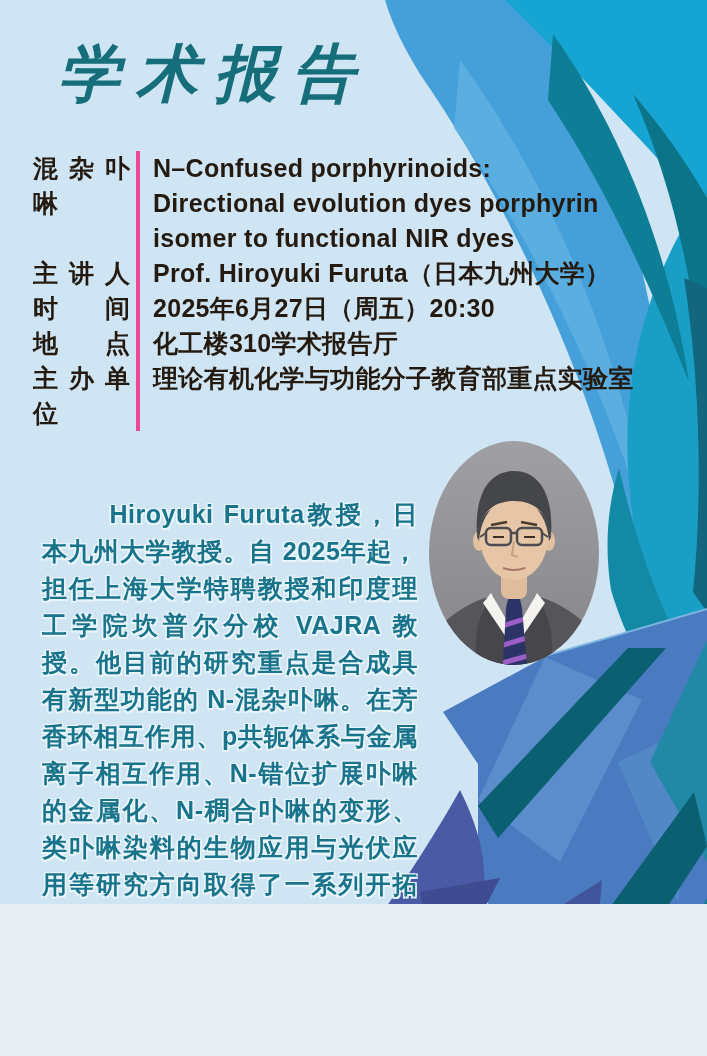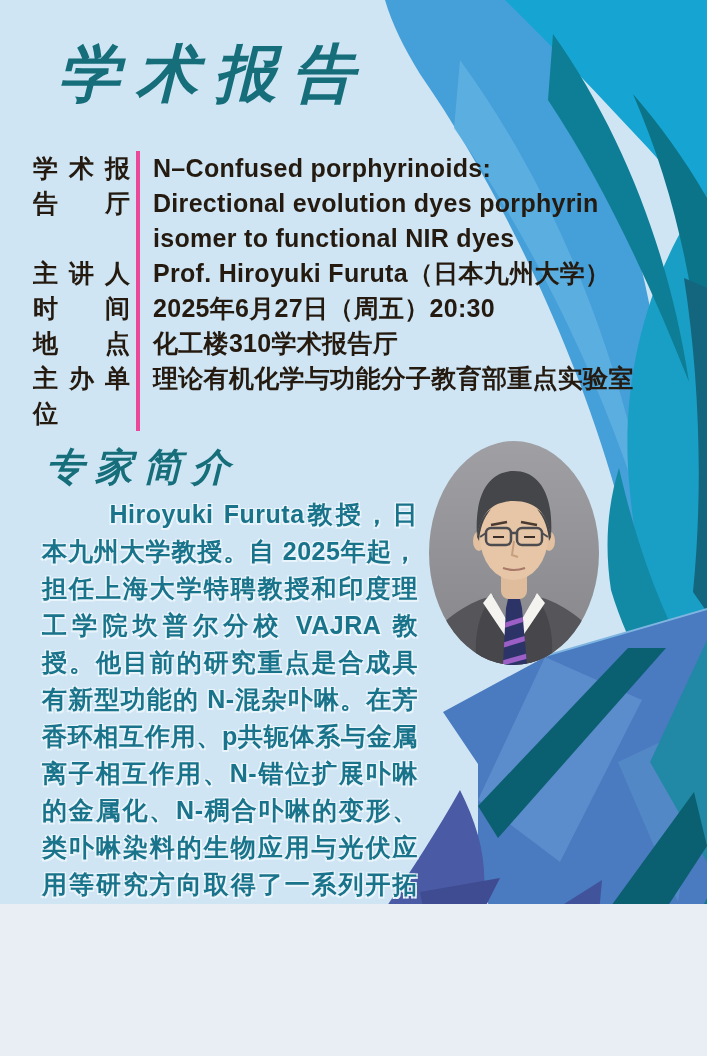--- a/index.html
+++ b/index.html
@@ -89,21 +89,21 @@
     <path d="M694,792 L707,846 L570,1056 L512,1042 Z" fill="#0a6071"></path>
     <path d="M707,898 L628,1056 L707,1056 Z" fill="#0f7a8c"></path>
     <path d="M660,1000 L634,1056 L692,1056 Z" fill="#0a4f63"></path>
     <path d="M505,1056 L558,930 L600,1056 Z" fill="#4b88c8"></path>
   </svg>
 
   <div class="title">学术报告</div>
 
   <div class="info">
     <div class="info-row">
-      <div class="info-label">学术报告厅</div>
+      <div class="info-label">混杂卟啉</div>
       <div class="info-values">
         <div class="info-line">N–Confused porphyrinoids:</div>
         <div class="info-line">Directional evolution dyes porphyrin</div>
         <div class="info-line">isomer to functional NIR dyes</div>
       </div>
     </div>
     <div class="info-row">
       <div class="info-label">主讲人</div>
       <div class="info-values">
         <div class="info-line">Prof. Hiroyuki Furuta（日本九州大学）</div>
@@ -122,21 +122,20 @@
       </div>
     </div>
     <div class="info-row">
       <div class="info-label">主办单位</div>
       <div class="info-values">
         <div class="info-line">理论有机化学与功能分子教育部重点实验室</div>
       </div>
     </div>
   </div>
 
-  <div class="bio-heading">专家简介</div>
 
   <div class="photo">
     <svg viewBox="0 0 170 224" width="170" height="224" aria-hidden="true">
       <defs>
         <clipPath id="oval">
             <ellipse cx="85" cy="112" rx="85" ry="112"></ellipse>
           </clipPath>
         <clipPath id="tieclip">
             <path d="M79,158 L91,158 L93,167 L98,224 L74,224 L77,167 Z"></path>
           </clipPath>

